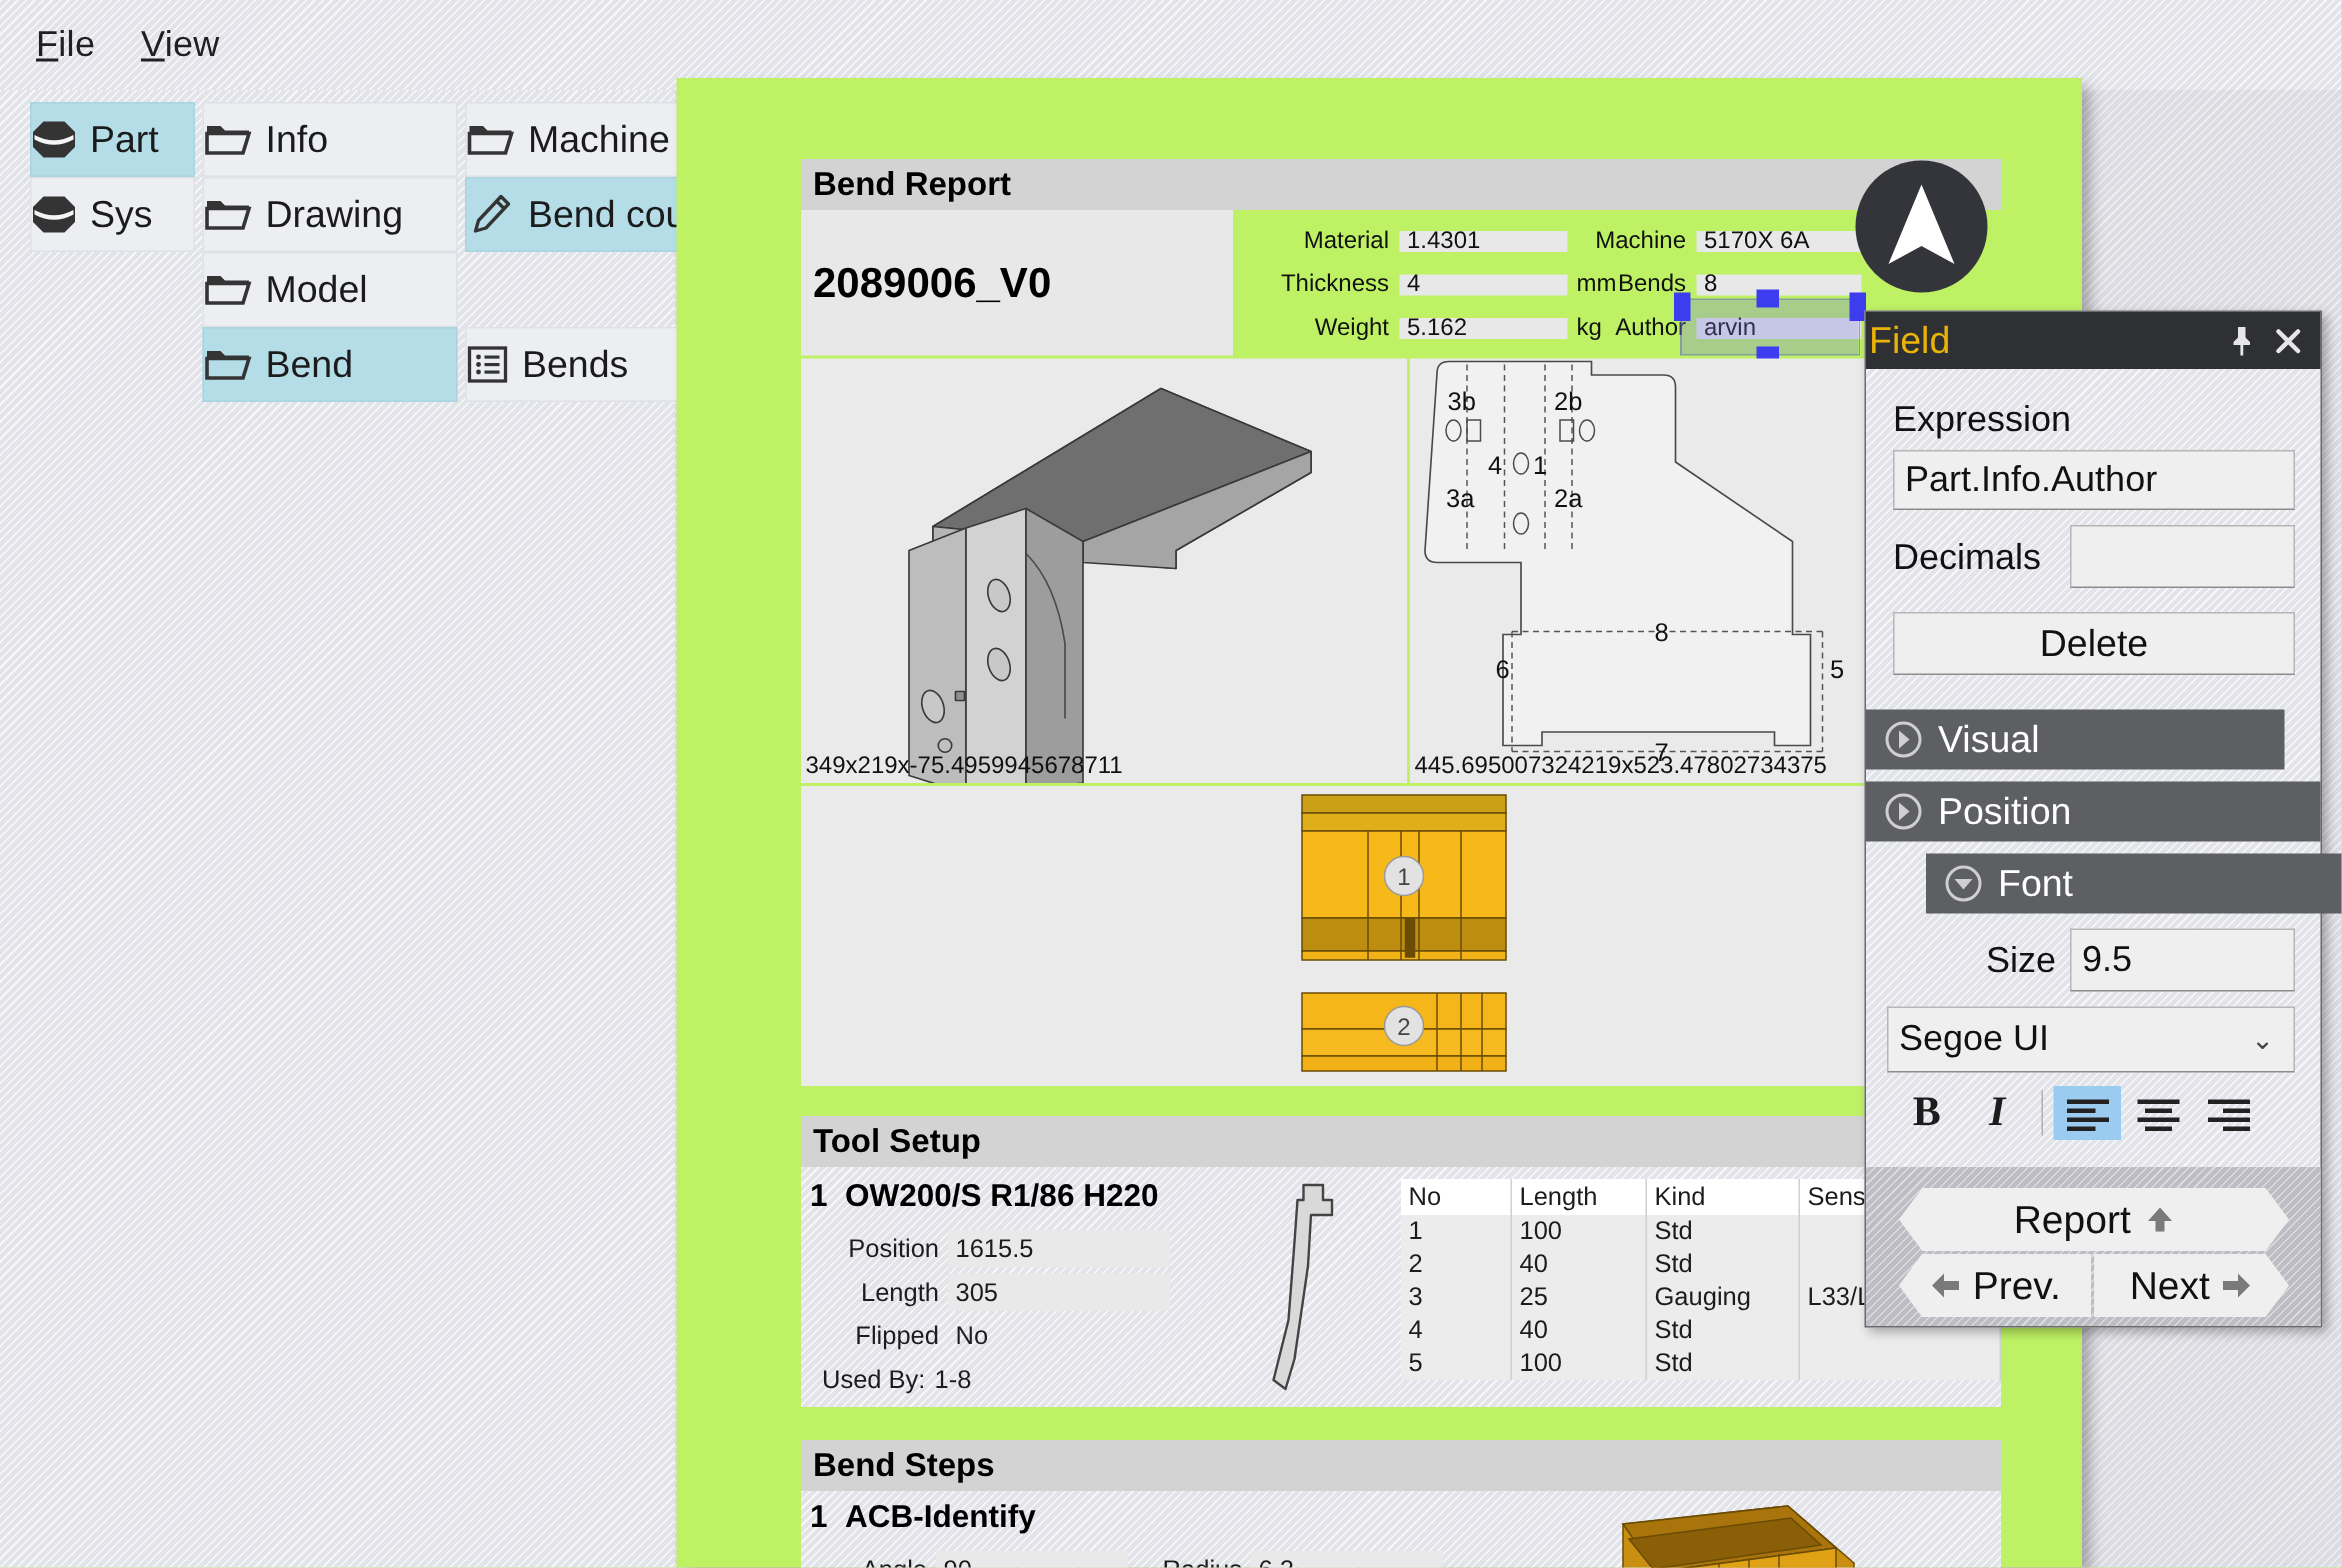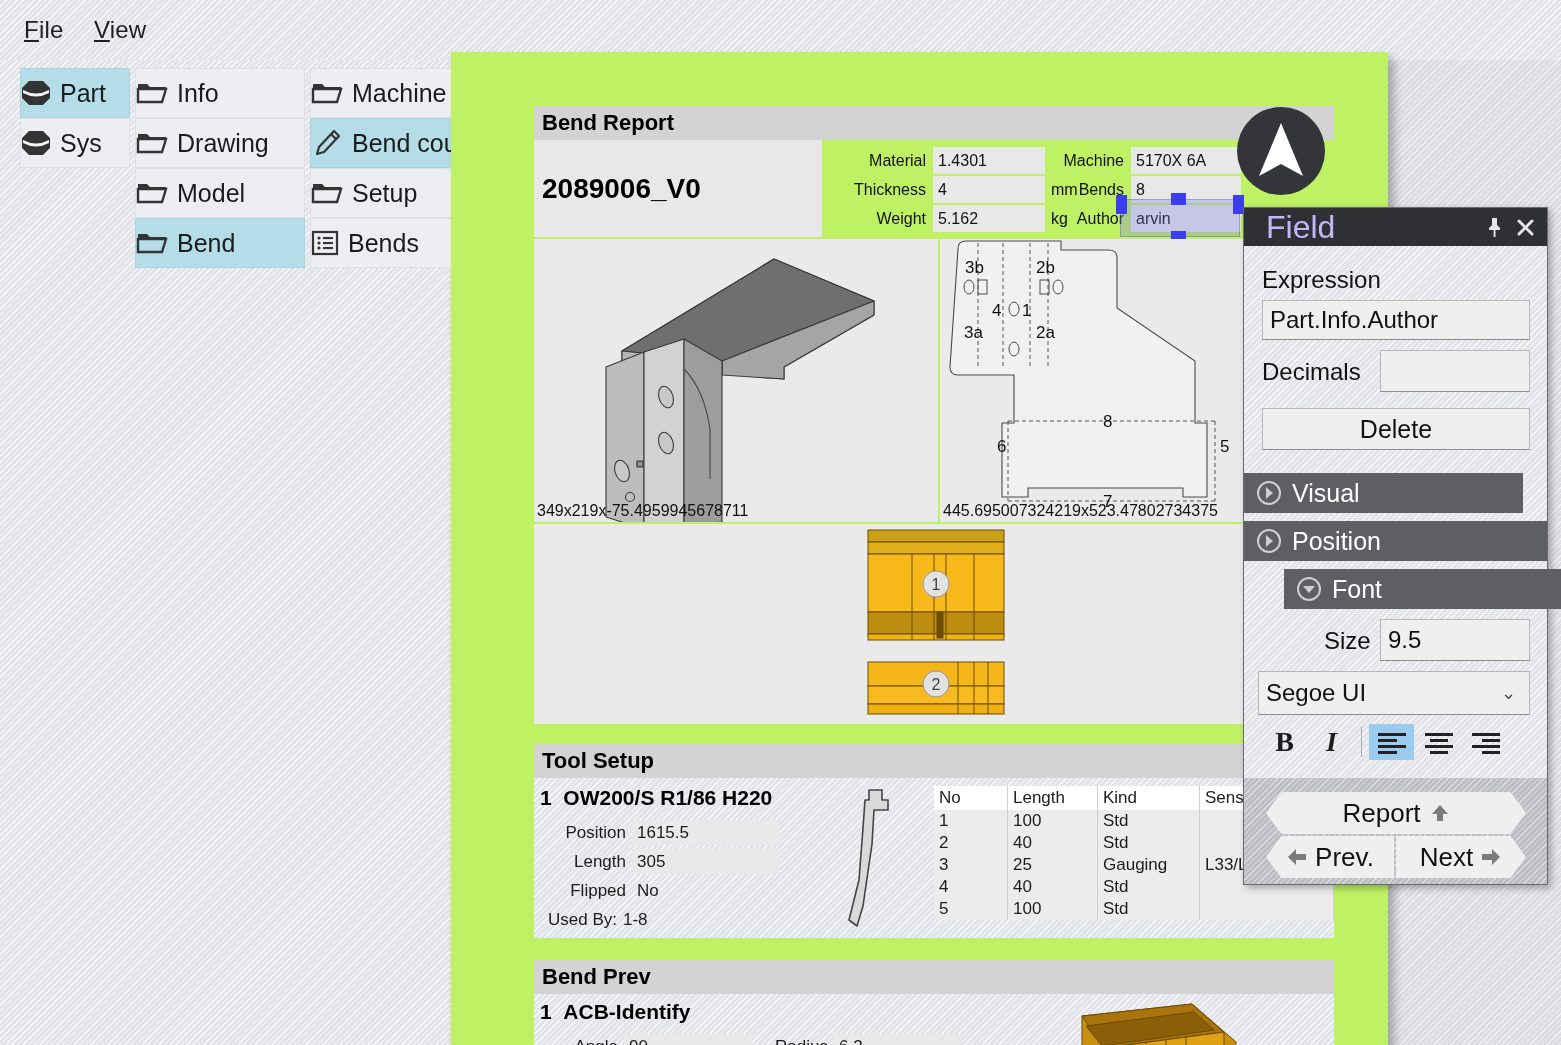--- a/index.html
+++ b/index.html
@@ -65,21 +65,21 @@
 
   
   #hdrblock{position:relative;height:97px;}
   #partno{
     position:absolute;left:0;top:0;width:288px;height:97px;background:#e8e8e8;
     display:flex;align-items:center;padding-left:8px;box-sizing:border-box;
     font-weight:bold;font-size:28px;color:#000;
   }
   .kv{position:absolute;height:27px;display:flex;align-items:center;font-size:16px;}
   .kv .k{text-align:right;padding-right:7px;color:#111;}
-  .kv .v{background:#e8e8e8;height:27px;display:flex;align-items:center;padding-left:5px;box-sizing:border-box;color:#111;}
+  .kv .v{background:#e8e8e8;height:14px;display:flex;align-items:center;padding-left:5px;box-sizing:border-box;color:#111;}
   .kv .u{width:34px;text-align:left;padding-left:6px;color:#111;}
 
   
   #authsel{position:absolute;background:rgba(120,120,230,.30);box-shadow:0 0 0 1px rgba(90,90,210,.55);}
   .handle{position:absolute;width:11px;height:19px;background:#3d3df0;}
   .handle.h{width:15px;height:12px;}
 
   
   #panes{position:relative;height:283px;margin-top:2px;}
   .pane{position:absolute;top:0;height:283px;background:#eaeaea;}
@@ -116,21 +116,21 @@
   
   #fieldpanel{
     position:absolute;left:1243px;top:207px;width:305px;height:678px;
     border:1px solid #6b6b6b;box-sizing:border-box;
     box-shadow:3px 3px 7px rgba(0,0,0,.3);
   }
   #fp-title{
     position:absolute;left:0;top:0;right:0;height:38px;background:#2f3033;
     display:flex;align-items:center;
   }
-  #fp-title .t{color:#c4b5fd;font-size:32px;margin-left:22px;}
+  #fp-title .t{color:#eab308;font-size:25px;margin-left:2px;}
   #fp-title .icons{margin-left:auto;margin-right:12px;display:flex;gap:13px;align-items:center;}
   .fp-sec{
     background:#5d5f63;height:40px;display:flex;align-items:center;color:#fff;font-size:25px;
   }
   .fp-sec .txt{margin-left:10px;}
 
   .fp-lbl{font-size:24px;color:#111;}
   .inp{
     background:#efefef;border:1px solid #b6b6b6;border-bottom-color:#8c8c8c;
     box-sizing:border-box;display:flex;align-items:center;padding-left:7px;
@@ -209,27 +209,20 @@
       <path d="M2,9 h28 l-4,13 H2 Z" fill="none" stroke="#343434" stroke-width="2.4"></path>
     </svg>
     <span class="lbl">Machine</span>
   </div>
   <div class="rb sel" style="left:310px;top:58px;width:205px;height:50px;">
     <svg width="32" height="28" viewBox="0 0 32 28">
       <path d="M23,2 l5,5 -15,16 -7,2 2,-7 Z" fill="none" stroke="#343434" stroke-width="2.2" stroke-linejoin="round"></path>
       <path d="M20,5 l5,5" stroke="#343434" stroke-width="2.2"></path>
     </svg>
     <span class="lbl">Bend count</span>
-  </div>
-  <div class="rb" style="left:310px;top:108px;width:205px;height:50px;">
-    <svg width="32" height="26" viewBox="0 0 32 26">
-      <path d="M2,4 h9 l3,3 h16 v3 H2 Z" fill="#343434"></path>
-      <path d="M2,9 h28 l-4,13 H2 Z" fill="none" stroke="#343434" stroke-width="2.4"></path>
-    </svg>
-    <span class="lbl">Setup</span>
   </div>
   <div class="rb" style="left:310px;top:158px;width:205px;height:50px;">
     <svg width="28" height="26" viewBox="0 0 28 26">
       <rect x="2" y="2" width="24" height="22" fill="none" stroke="#343434" stroke-width="2.2"></rect>
       <circle cx="8" cy="8" r="1.6" fill="#343434"></circle>
         <rect x="12" y="7" width="10" height="2.1" fill="#343434"></rect>
       <circle cx="8" cy="13" r="1.6" fill="#343434"></circle>
         <rect x="12" y="12" width="10" height="2.1" fill="#343434"></rect>
       <circle cx="8" cy="18" r="1.6" fill="#343434"></circle>
         <rect x="12" y="17" width="10" height="2.1" fill="#343434"></rect>
@@ -446,21 +439,21 @@
             <td>Std</td>
             <td></td>
           </tr>
         </tbody>
       </table>
     </div>
   </div>
 
   <div id="steps" style="margin-top:22px;">
     <div class="sec-head">
-      <span>Bend Prev</span>
+      <span>Bend Steps</span>
     </div>
     <div id="stepsbody" class="hatch">
       <div class="stname">
         <span>1</span>&nbsp;&nbsp;<span>ACB-Identify</span>
       </div>
 
       <div class="strow" style="left:30px;top:40px;">
         <span class="k" style="width:54px">Angle</span>
         <span class="v" style="width:128px">90</span>
       </div>

